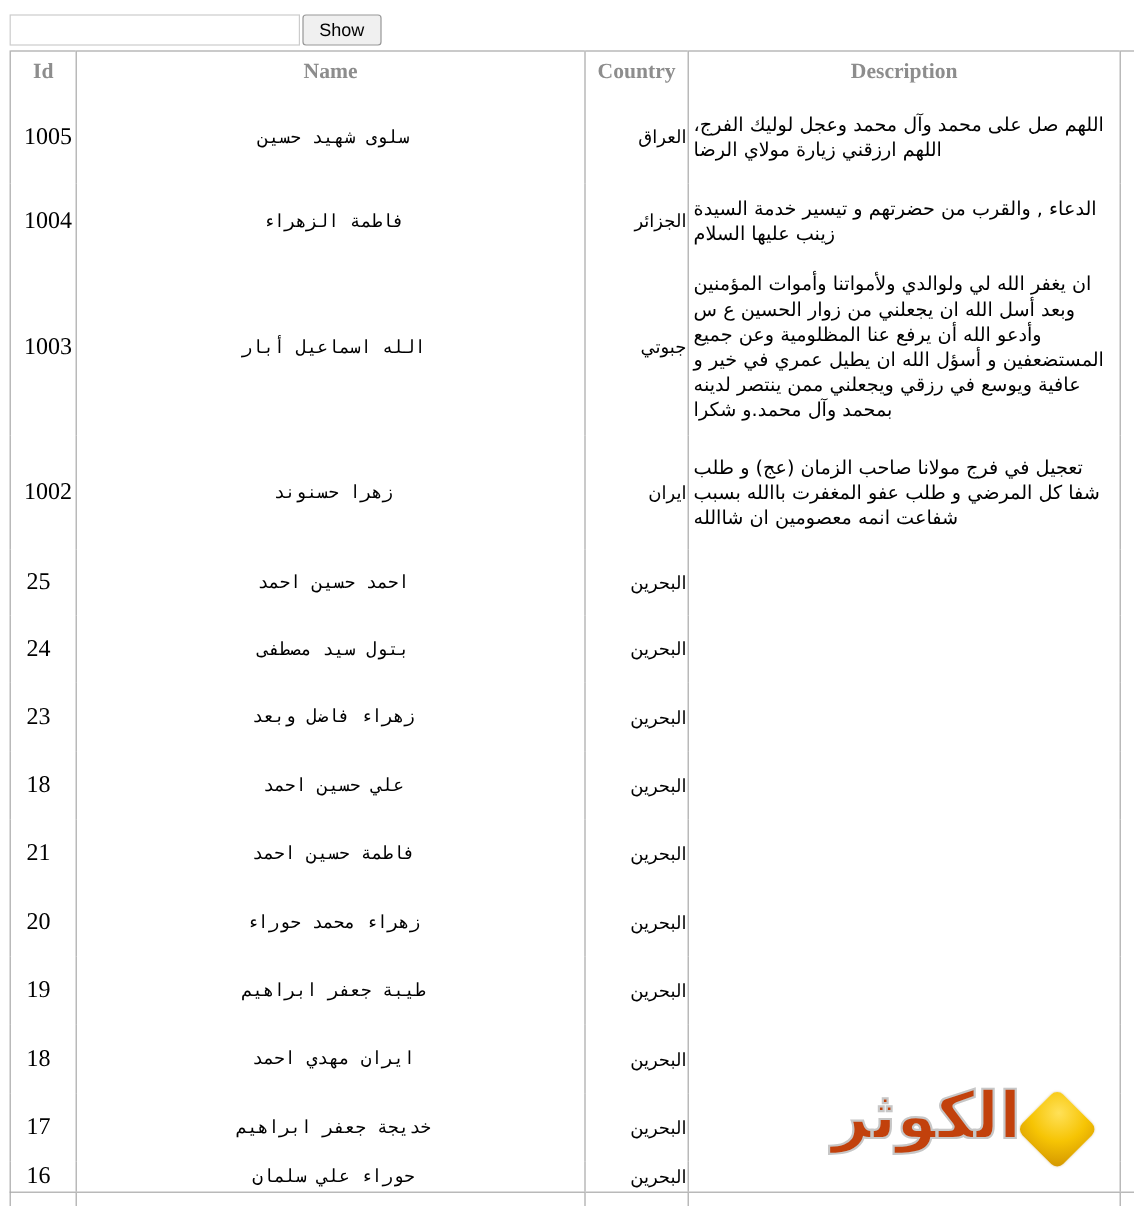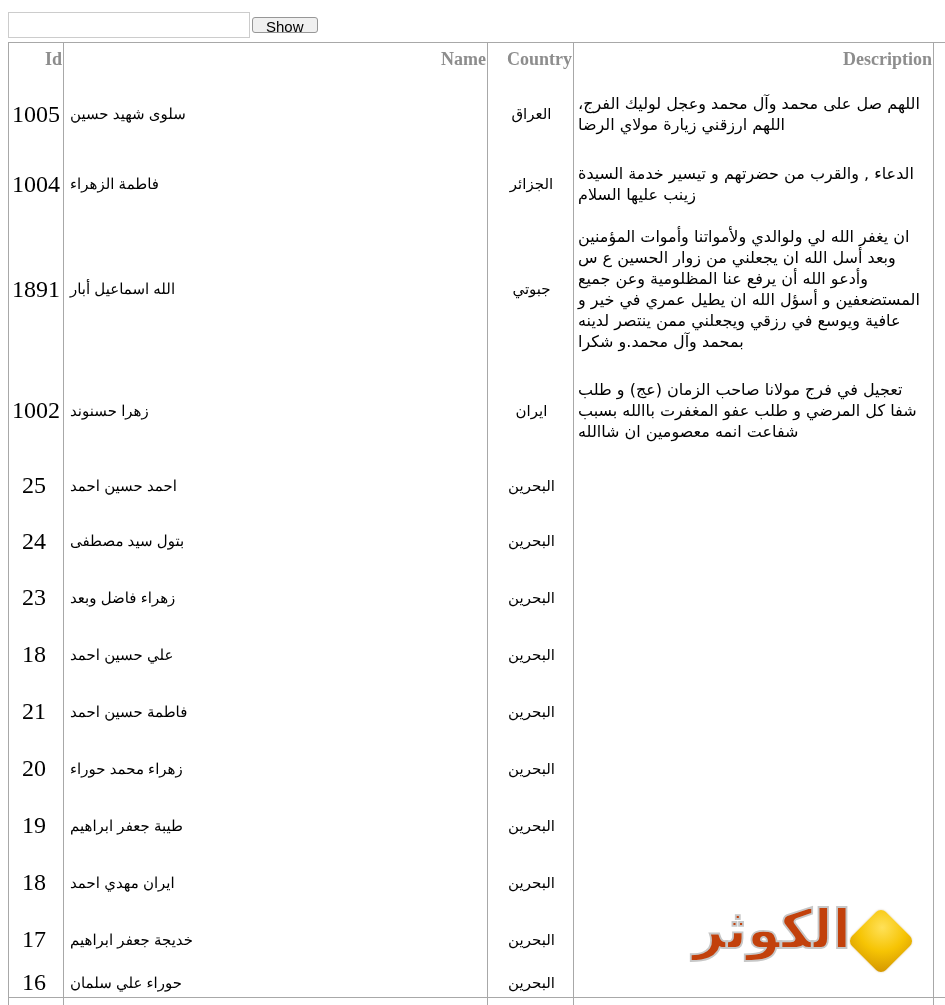--- a/index.html
+++ b/index.html
@@ -8,41 +8,41 @@
     background:#ffffff;font-family:"Liberation Serif",serif;
   }
   
   .topbar{position:absolute;left:8px;top:12px;display:flex;align-items:center;}
   .filter-input{
     width:242px;height:26px;box-sizing:border-box;
     border:1px solid #cccccc;background:#ffffff;outline:none;
     font:14px "Liberation Sans",sans-serif;padding:0 4px;
   }
   .show-btn{
-    margin-left:2px;height:16px;padding:0 13px;
+    margin-left:2px;height:26px;padding:0 13px;
     font:15px "Liberation Sans",sans-serif;color:#000;
     background:#f0f0f0;border:1px solid #979797;border-radius:3px;
   }
   
   table.grid{
     position:absolute;left:8px;top:42px;width:965px;
     border-collapse:collapse;table-layout:fixed;
     border-top:1px solid #a8a8a8;border-left:1px solid #a8a8a8;
   }
   table.grid th,table.grid td{border-left:1px solid #a8a8a8;overflow:hidden;}
   table.grid th{
     height:30px;color:#8d8d8d;font-weight:bold;font-size:18px;
-    text-align:right;font-family:"Liberation Serif",serif;vertical-align:middle;
+    text-align:center;font-family:"Liberation Serif",serif;vertical-align:middle;
   }
   th.partial{text-align:left;padding-left:4px;}
   td{vertical-align:middle;}
-  td.cell-id{font-size:24px;text-align:left;padding-left:13px;color:#000;}
+  td.cell-id{font-size:20px;text-align:left;padding-left:13px;color:#000;}
   tr.id-right td.cell-id{text-align:right;padding-right:3px;padding-left:0;}
-  td.cell-name{direction:rtl;text-align:left;font-family:Liberation Sans, sans-serif;font-size:15px;padding-left:6px;}
-  td.cell-country{direction:rtl;text-align:center;font-family:"DejaVu Sans",sans-serif;font-size:15px;padding-left:3px;}
+  td.cell-name{direction:rtl;text-align:center;font-family:Liberation Mono, monospace;font-size:15px;padding-left:6px;}
+  td.cell-country{direction:rtl;text-align:right;font-family:"DejaVu Sans",sans-serif;font-size:15px;padding-left:3px;}
   td.cell-description{
     direction:rtl;text-align:left;font-family:"DejaVu Sans",sans-serif;
     font-size:16px;line-height:21px;padding:2px 4px;color:#000;
   }
   tbody.main tr:last-child td{border-bottom:1px solid #a8a8a8;}
   tbody.tail td{height:18px;}
   
   .logo{position:absolute;pointer-events:none;}
   .logo-text{
     position:absolute;left:655px;top:888px;width:196px;
@@ -92,21 +92,21 @@
     <td></td>
   </tr>
       <tr class="id-right" style="height: 62px;">
     <td class="cell-id">1004</td>
     <td class="cell-name">فاطمة الزهراء</td>
     <td class="cell-country">الجزائر</td>
     <td class="cell-description">الدعاء , والقرب من حضرتهم و تيسير خدمة السيدة زينب عليها السلام</td>
     <td></td>
   </tr>
       <tr class="id-right" style="height: 148px;">
-    <td class="cell-id">1891</td>
+    <td class="cell-id">1003</td>
     <td class="cell-name">الله اسماعيل أبار</td>
     <td class="cell-country">جبوتي</td>
     <td class="cell-description">ان يغفر الله لي ولوالدي ولأمواتنا وأموات المؤمنين وبعد أسل الله ان يجعلني من زوار الحسين ع س وأدعو الله أن يرفع عنا المظلومية وعن جميع المستضعفين و أسؤل الله ان يطيل عمري في خير و عافية ويوسع في رزقي ويجعلني ممن ينتصر لدينه بمحمد وآل محمد.و شكرا</td>
     <td></td>
   </tr>
       <tr class="id-right" style="height: 95px;">
     <td class="cell-id">1002</td>
     <td class="cell-name">زهرا حسنوند</td>
     <td class="cell-country">ايران</td>
     <td class="cell-description">تعجيل في فرج مولانا صاحب الزمان (عج) و طلب شفا كل المرضي و طلب عفو المغفرت باالله بسبب شفاعت انمه معصومين ان شاالله</td>

